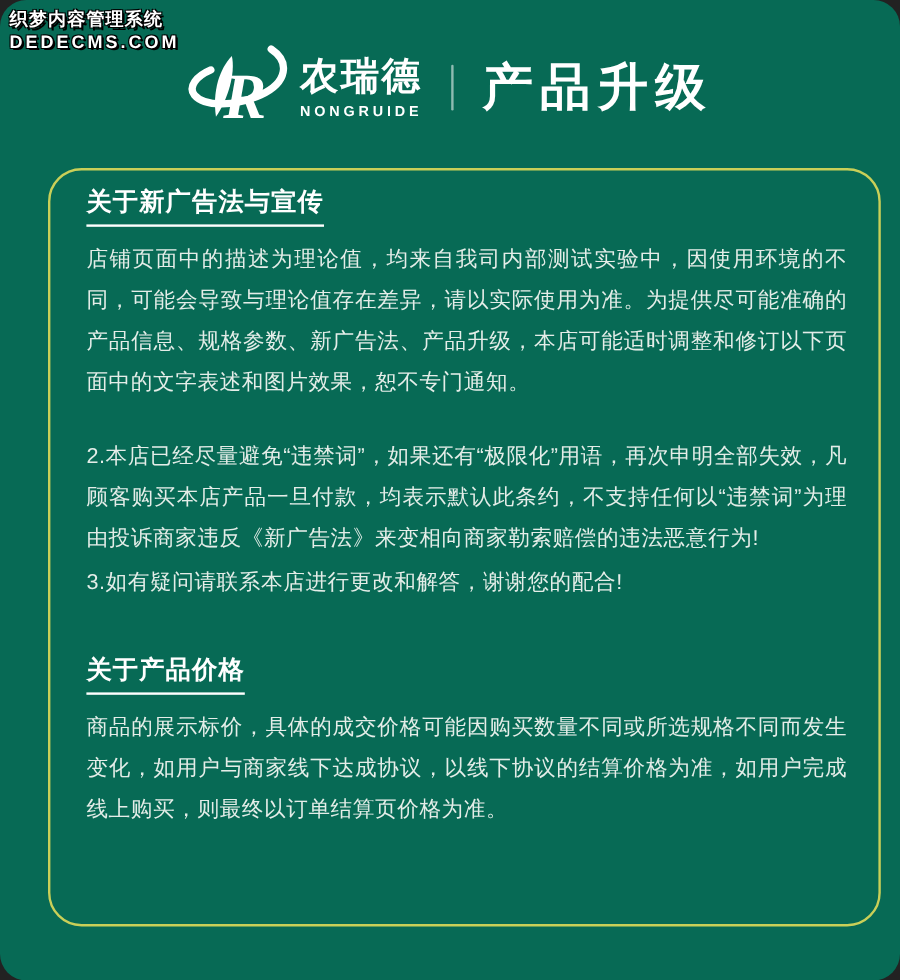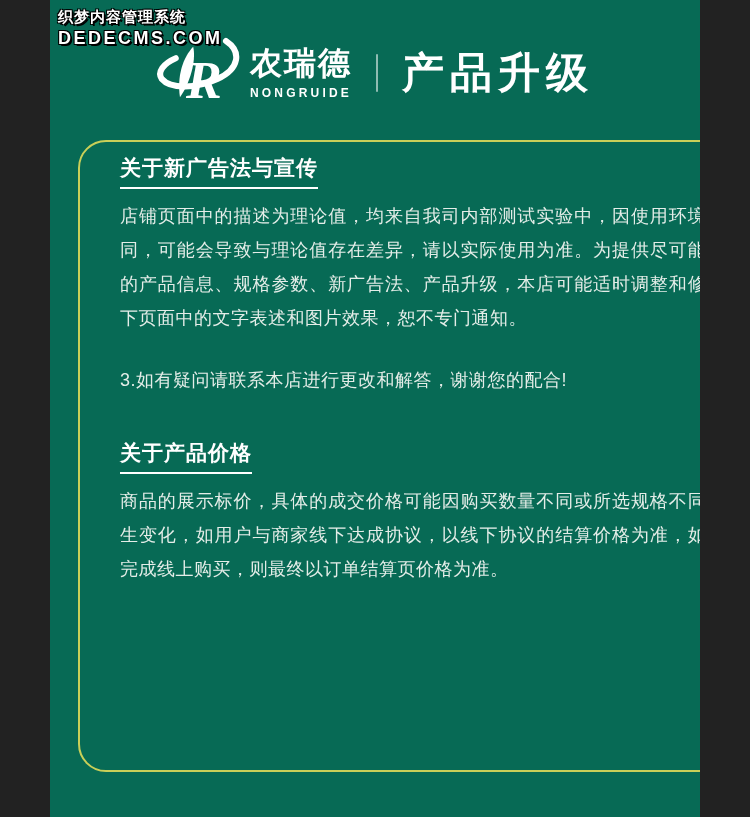--- a/index.html
+++ b/index.html
@@ -5,40 +5,41 @@
   :root {
     --bg: #076a55;
     --border: #c9cf58;
     --text: #e4ede8;
     --white: #ffffff;
   }
   * { margin: 0; padding: 0; box-sizing: border-box; }
   html, body { background: #222; }
   .page {
     position: relative;
-    width: 650px;
+    width: 750px;
     height: 817px;
     background: var(--bg);
     overflow: hidden;
     font-family: "Liberation Sans", "DejaVu Sans", sans-serif;
     margin: 0 auto;
+    border-radius: 22px;
   }
 
   
   .watermark {
     position: absolute;
     top: 8px;
     left: 8px;
     color: #fff;
     font-weight: bold;
     line-height: 1.25;
     text-shadow: -1px -1px 0 #000, 1px -1px 0 #000, -1px 1px 0 #000, 1px 1px 0 #000, 2px 2px 0 #000;
   }
   .watermark-line1 { font-size: 15px; letter-spacing: 1px; }
-  .watermark-line2 { font-size: 18px; letter-spacing: 2.5px; }
+  .watermark-line2 { font-size: 15px; letter-spacing: 2.5px; }
 
   
   .header {
     position: absolute;
     top: 32px;
     left: 0;
     right: 0;
     height: 82px;
     display: flex;
     justify-content: center;
@@ -72,27 +73,27 @@
     color: var(--white);
     font-size: 42px;
     font-weight: bold;
     letter-spacing: 6px;
     line-height: 1;
   }
 
   
   .notice-box {
     position: absolute;
-    left: 28px;
+    left: 40px;
     top: 140px;
     width: 694px;
     height: 632px;
     border: 2px solid var(--border);
     border-radius: 28px;
-    padding: 12px 26px 10px 40px;
+    padding: 12px 26px 10px 30px;
     overflow: hidden;
   }
   .section + .section { margin-top: 28px; }
   .section:nth-child(3) { margin-top: 42px; }
   .section-heading {
     display: inline-block;
     color: var(--white);
     font-size: 21px;
     font-weight: bold;
     letter-spacing: 1px;
@@ -137,20 +138,20 @@
     <div class="header-divider"></div>
     <h1 class="page-title">产品升级</h1>
   </header>
 
   <main class="notice-box" id="sections-root">
   <section class="section">
     <h2 class="section-heading">关于新广告法与宣传</h2>
   <p class="section-paragraph">店铺页面中的描述为理论值，均来自我司内部测试实验中，因使用环境的不同，可能会导致与理论值存在差异，请以实际使用为准。为提供尽可能准确的产品信息、规格参数、新广告法、产品升级，本店可能适时调整和修订以下页面中的文字表述和图片效果，恕不专门通知。</p></section>
 
   <section class="section">
-  <p class="section-paragraph">3.如有疑问请联系本店进行更改和解答，谢谢您的配合!</p></section>
+  <p class="section-paragraph">2.本店已经尽量避免“违禁词”，如果还有“极限化”用语，再次申明全部失效，凡顾客购买本店产品一旦付款，均表示默认此条约，不支持任何以“违禁词”为理由投诉商家违反《新广告法》来变相向商家勒索赔偿的违法恶意行为!</p><p class="section-paragraph">3.如有疑问请联系本店进行更改和解答，谢谢您的配合!</p></section>
 
   <section class="section">
     <h2 class="section-heading">关于产品价格</h2>
   <p class="section-paragraph">商品的展示标价，具体的成交价格可能因购买数量不同或所选规格不同而发生变化，如用户与商家线下达成协议，以线下协议的结算价格为准，如用户完成线上购买，则最终以订单结算页价格为准。</p></section>
 </main>
 
 </div>
 
 </body></html>

